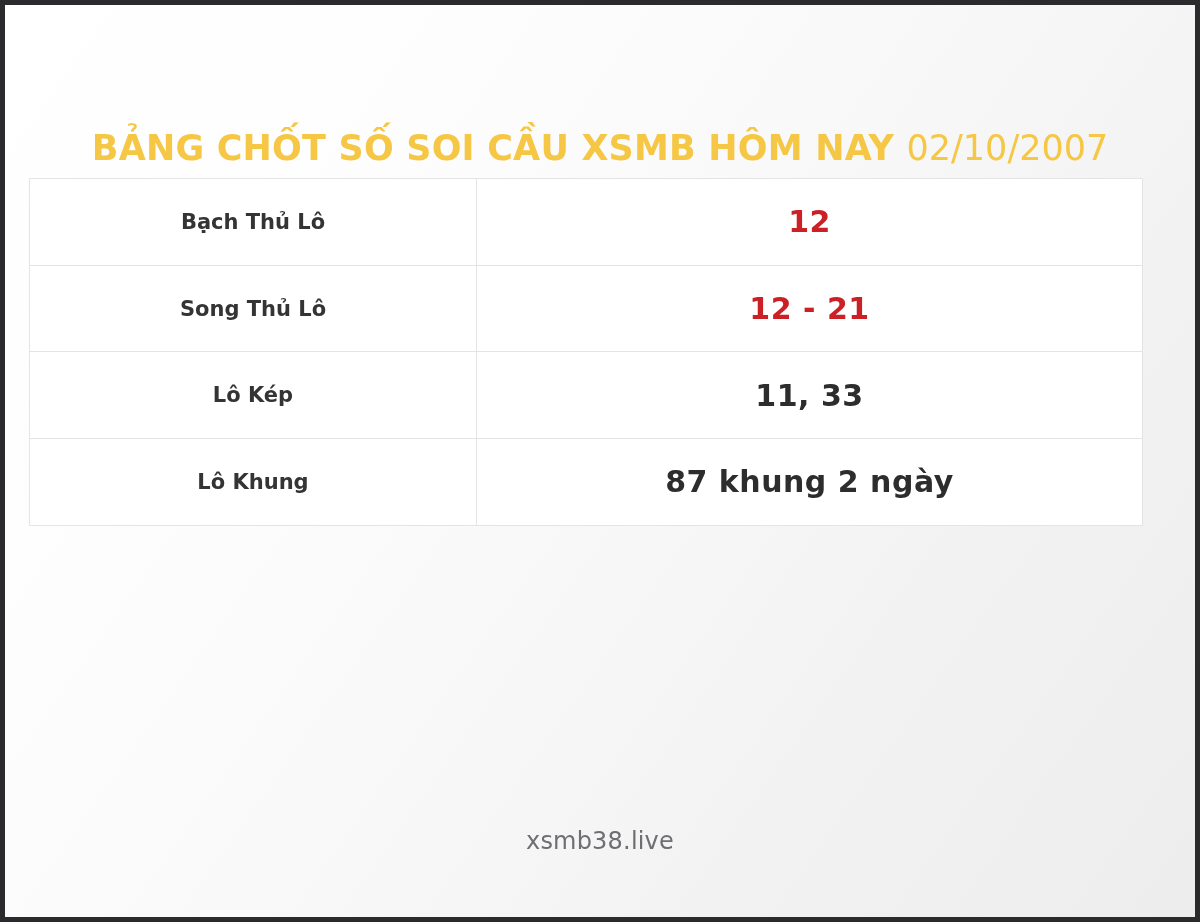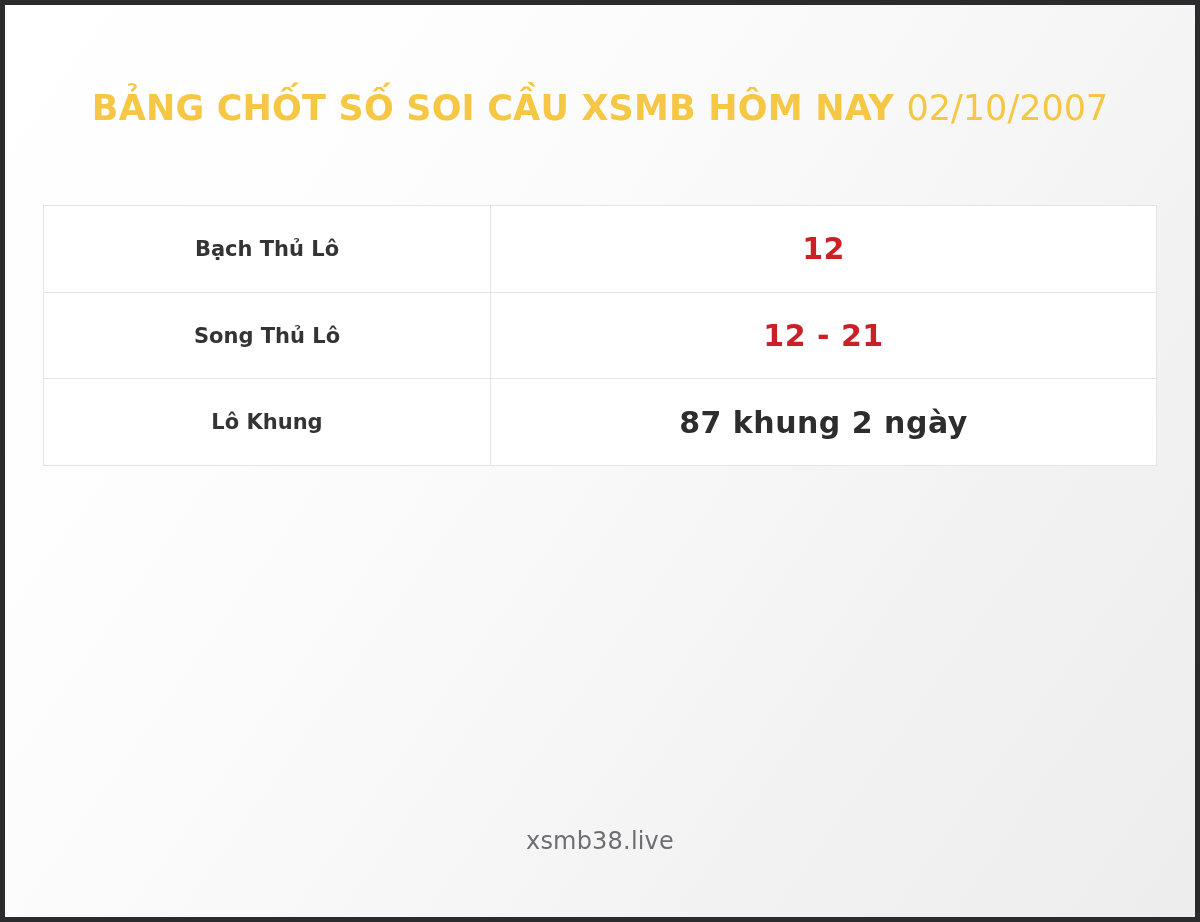--- a/index.html
+++ b/index.html
@@ -41,37 +41,37 @@
     margin-top: 86px;
     line-height: 1;
     white-space: nowrap;
   }
   .title {
     display: inline-block;
     font-size: 35px;
     font-weight: 700;
     color: #f5c744;
     letter-spacing: 0.2px;
+    margin-top: 40px;
   }
   .title .title-date {
     font-weight: 400;
     color: #f5c744;
     letter-spacing: 0px;
   }
 
   
   .table {
     position: absolute;
-    left: 38px;
+    left: 24px;
     top: 173px;
     width: 1114px;
     border-collapse: collapse;
     table-layout: fixed;
     background: #ffffff;
-    margin-top: 27px;
   }
   .table tr {
     height: 86.7px;
   }
   .table td {
     border: 1px solid #e4e4e5;
     background: #ffffff;
     text-align: center;
     vertical-align: middle;
     padding: 0;
@@ -118,20 +118,24 @@
     <tbody>
         <tr>
           <td class="cell-label">Bạch Thủ Lô</td>
           <td class="cell-value highlight">12</td>
         </tr>
         <tr>
           <td class="cell-label">Song Thủ Lô</td>
           <td class="cell-value highlight">12 - 21</td>
         </tr>
         <tr>
+          <td class="cell-label">Lô Kép</td>
+          <td class="cell-value">11, 33</td>
+        </tr>
+        <tr>
           <td class="cell-label">Lô Khung</td>
           <td class="cell-value">87 khung 2 ngày</td>
         </tr>
       </tbody>
   </table>
 
   <div class="footer">
     <span>xsmb38.live</span>
   </div>
 

